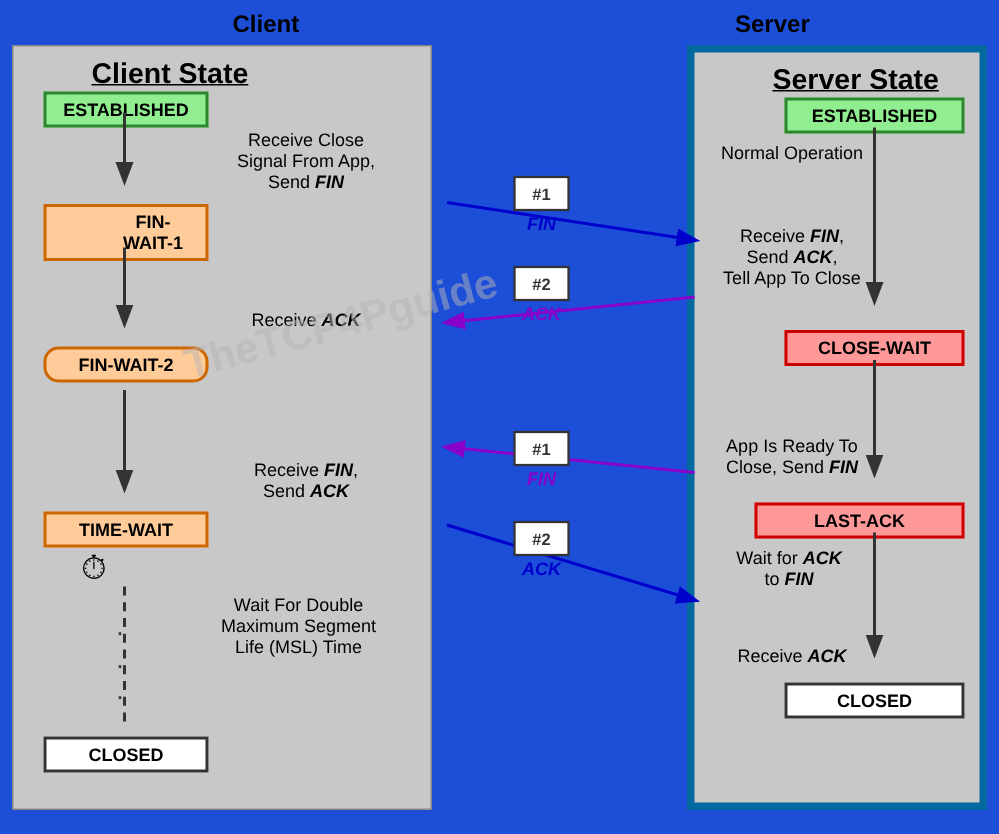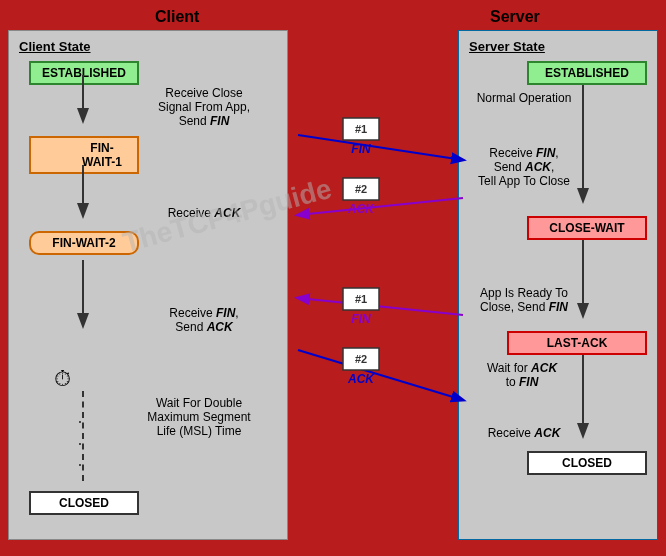--- a/index.html
+++ b/index.html
@@ -9,21 +9,21 @@
       background: #d3d3d3;
       font-family: Arial, sans-serif;
       font-size: 13px;
       position: relative;
       overflow: hidden;
     }
 
     .main-container {
       width: 666px;
       height: 556px;
-      background: #b91c1c;
+      background: #1d4ed8;
       position: relative;
     }
 
     
     .col-header {
       position: absolute;
       top: 8px;
       font-size: 16px;
       font-weight: bold;
       text-align: center;
@@ -43,21 +43,21 @@
     }
 
     
     .server-panel {
       position: absolute;
       right: 8px;
       top: 30px;
       width: 200px;
       height: 510px;
       background: #c8c8c8;
-      border: 1px solid #0369a1;
+      border: 5px solid #0369a1;
     }
 
     
     .state-box {
       position: absolute;
       padding: 3px 8px;
       border: 2px solid #333;
       text-align: center;
       font-weight: bold;
       font-size: 12px;
@@ -100,21 +100,22 @@
       font-weight: bold;
       transform: rotate(-15deg);
       pointer-events: none;
       white-space: nowrap;
     }
 
     
     .section-title {
       text-decoration: underline;
       font-weight: bold;
-      font-size: 13px;
+      font-size: 19px;
+      margin-left: 42px;
     }
   </style>
 </head>
 <body>
 
 <div class="main-container">
 
   <div class="col-header" id="header-client">
     <span>Client</span>
   </div>
@@ -150,20 +151,23 @@
     <div class="state-box state-finwait2" style="top:200px; left:20px; width:110px;border-radius:10px;">
       <span>FIN-WAIT-2</span>
     </div>
 
 
     <div class="label" style="top:275px; left:130px; width:130px;">
       <span>Receive <em>FIN</em>,</span><br>
       <span>Send <em>ACK</em></span>
     </div>
 
+    <div class="state-box state-timewait" style="top:310px; left:20px; width:110px;">
+      <span>TIME-WAIT</span>
+    </div>
 
     <div style="position:absolute; top:335px; left:45px; font-size:22px;">⏱</div>
 
     <div class="label" style="top:365px; left:120px; width:140px;">
       <span>Wait For Double</span><br>
       <span>Maximum Segment</span><br>
       <span>Life (MSL) Time</span>
     </div>
 
     <div style="position:absolute; left:73px; top:360px; height:90px; border-left:2px dashed #333;"></div>

